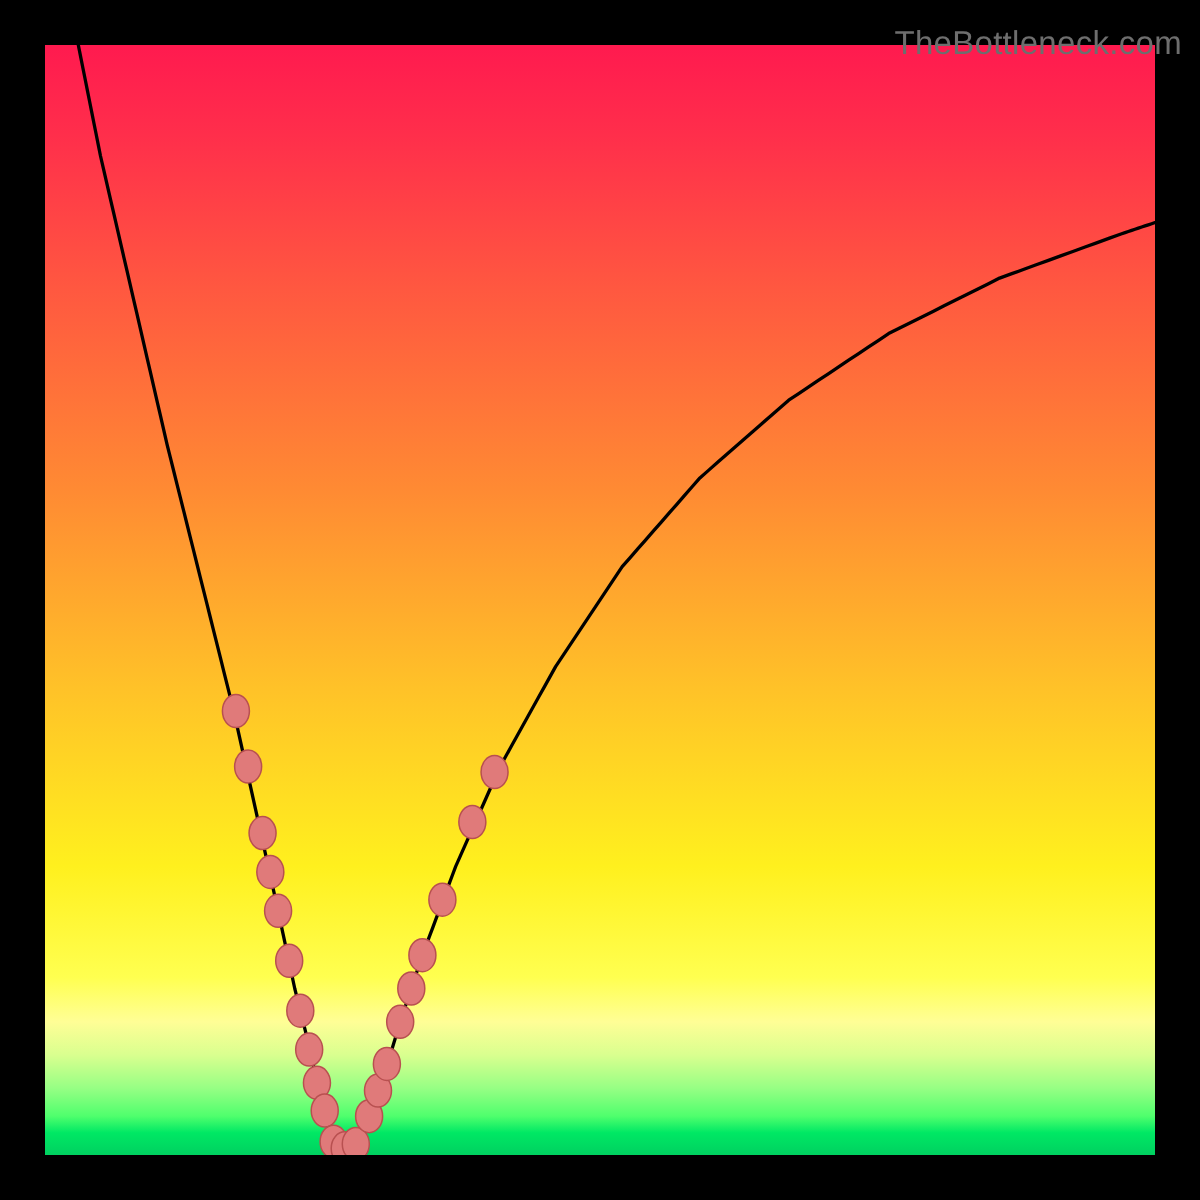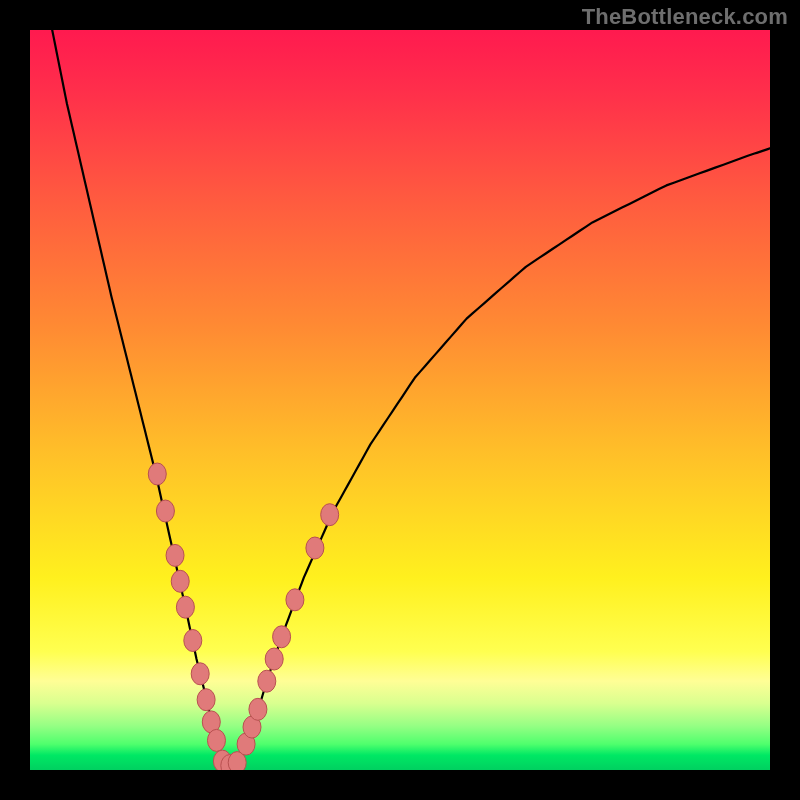--- a/index.html
+++ b/index.html
@@ -45,25 +45,25 @@
       #fffe96 88%,
       #d9ff8f 91%,
       #96ff84 94%,
       #4fff6d 96.5%,
       #00e864 98%,
       #00d060 100%
     );
   }
   .watermark {
     position: absolute;
-    top: 4px;
+    top: 16px;
     right: 12px;
     color: #6e6e6e;
     font-size: 22px;
-    font-weight: 700;
+    font-weight: 400;
     letter-spacing: 0.2px;
     user-select: none;
   }
   svg.curve {
     position: absolute;
     top: 0;
     left: 0;
   }
 </style>
 </head>

